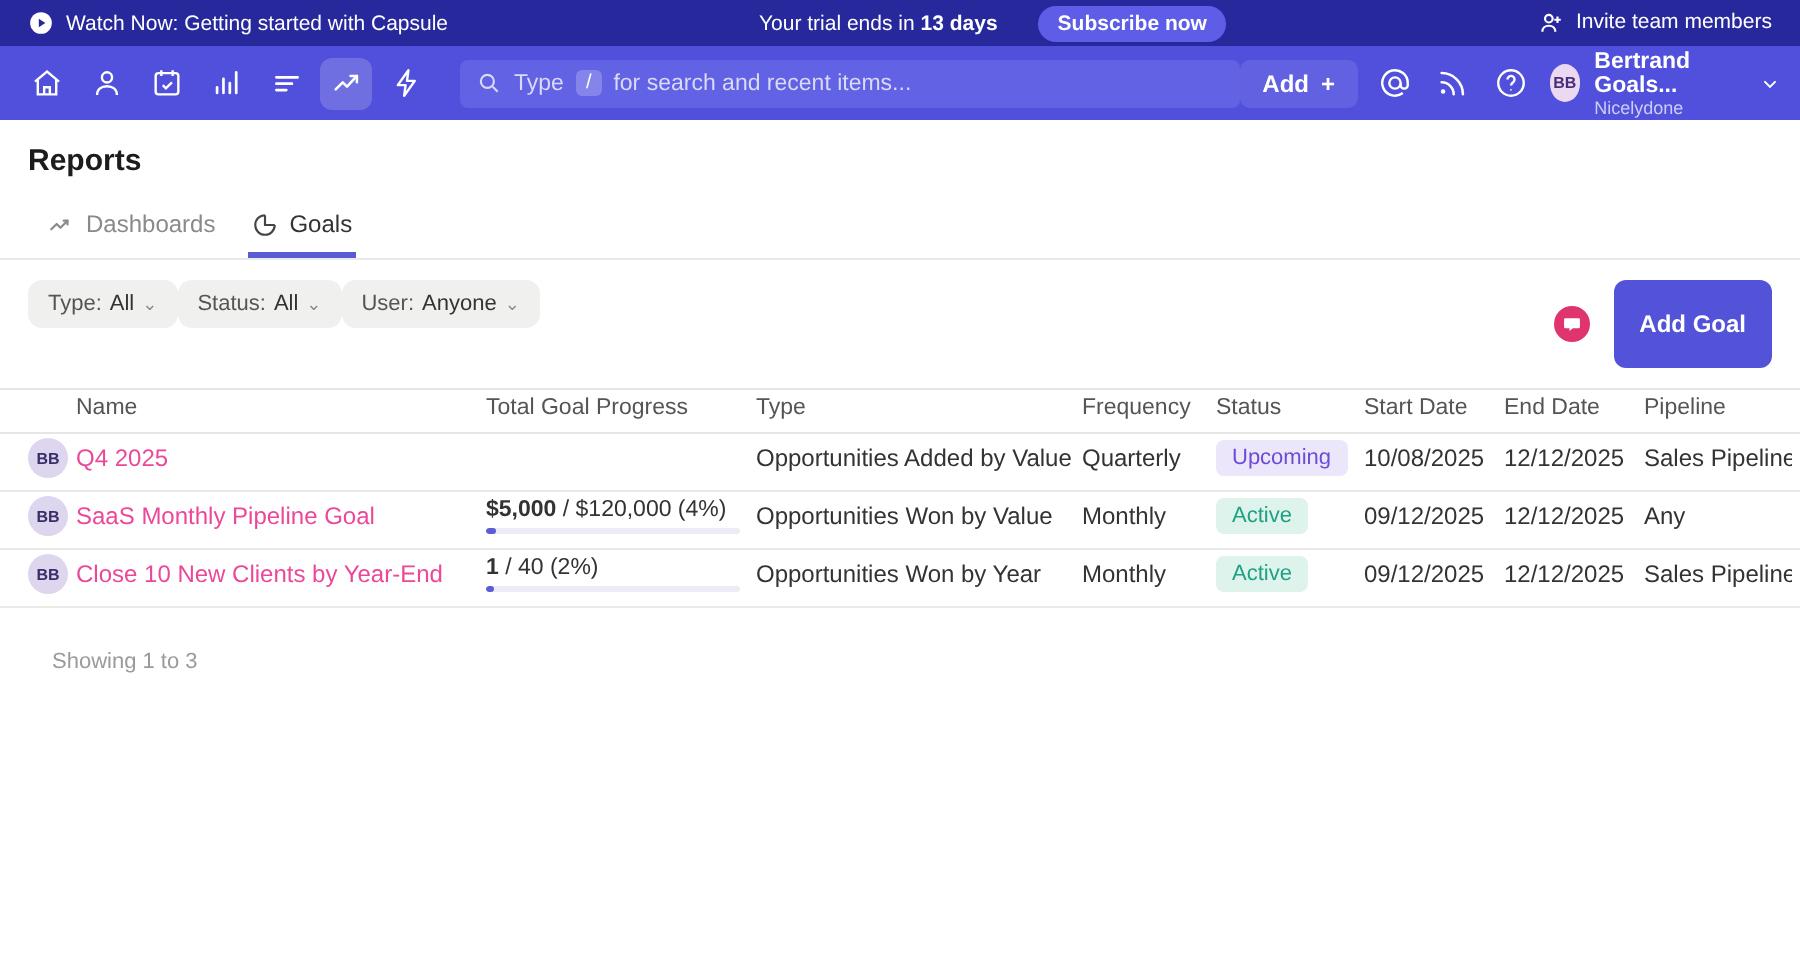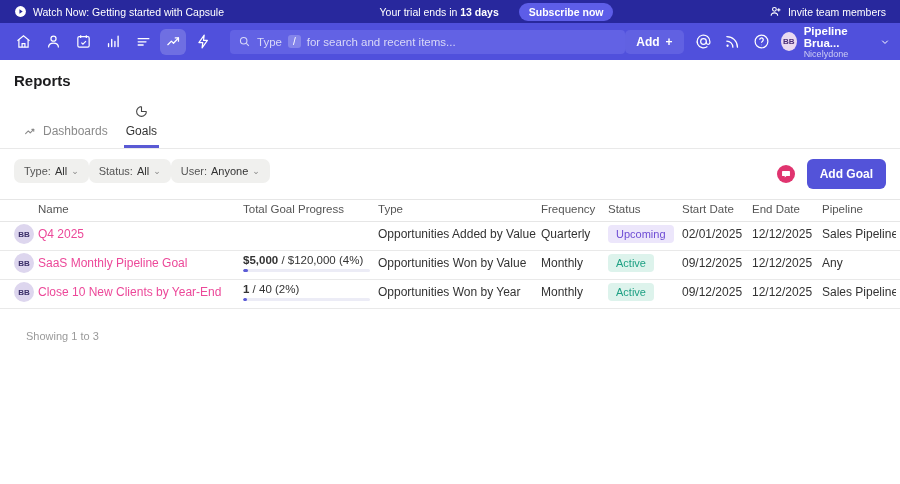--- a/index.html
+++ b/index.html
@@ -5,21 +5,21 @@
   * { margin:0; padding:0; box-sizing:border-box; }
   html,body { width:900px; height:484px; overflow:hidden; background:#fff;
     font-family:"Liberation Sans", sans-serif; }
   svg { display:block; }
 
   
   .topbar { height:23px; background:#28289d; color:#fff; display:flex; align-items:center;
     padding:0 14px; font-size:10.5px; }
   .topbar .left { display:flex; align-items:center; gap:6px; }
   .topbar .mid { margin-left:auto; display:flex; align-items:center; gap:20px; }
-  .topbar .right { margin-left:auto; display:flex; align-items:center; gap:6px; }
+  .topbar .right { margin-left:auto; display:flex; gap:6px; }
   .subscribe-pill { background:#5d5de8; color:#fff; border:none; border-radius:10px;
     padding:3px 10px; font-size:10.5px; font-weight:bold; cursor:pointer; }
   .bold { font-weight:bold; }
 
   
   .navbar { height:37px; background:#5050dc; display:flex; align-items:center; padding:0 10px; }
   .nav-icons { display:flex; align-items:center; gap:4px; }
   .nav-icon { width:26px; height:26px; display:flex; align-items:center; justify-content:center;
     border-radius:6px; cursor:pointer; }
   .nav-icon.active { background:rgba(255,255,255,.18); }
@@ -37,32 +37,32 @@
   .avatar-sm { width:19px; height:19px; border-radius:50%; background:#ead9f0; color:#4a2d7a;
     font-size:8px; font-weight:bold; display:flex; align-items:center; justify-content:center; }
   .user-name { font-size:11.5px; font-weight:bold; line-height:12px; }
   .user-org { font-size:9px; color:#cdcdf4; line-height:10px; }
 
   
   .page-title { font-size:15px; font-weight:bold; color:#1c1c1e; padding:12px 14px 0; }
   .tabs-row { display:flex; gap:14px; padding:0 22px; margin-top:10px; border-bottom:1px solid #e9e9e9;align-items:flex-end; }
   .tab { display:flex; align-items:center; gap:6px; font-size:12px; color:#8a8a8a;
     padding:6px 2px 7px; border-bottom:3px solid transparent; cursor:pointer; }
-  .tab.active { color:#333; border-bottom-color:#5a5ad4;flex-direction:column; }
+  .tab.active { color:#333; border-bottom-color:#5a5ad4; }
 
   
   .filter-row { display:flex; align-items:flex-start; padding:10px 14px; gap:0; }
   .filter-pill { background:#f0f0ee; border:none; border-radius:7px; padding:6px 10px; font-size:11px;
     color:#555; display:flex; align-items:center; gap:4px; cursor:pointer; }
   .filter-pill b { font-weight:normal; color:#333; }
   .chev { font-size:9px; color:#888; line-height:6px; }
   .filter-right { margin-left:auto; display:flex; align-items:center; gap:12px; }
   .chat-fab { width:18px; height:18px; border-radius:50%; background:#e0346f; display:flex;
     align-items:center; justify-content:center; cursor:pointer; border:none; }
-  .add-goal-btn { background:#5353d9; color:#fff; border:none; border-radius:6px; padding:8px 13px;
+  .add-goal-btn { background:#5353d9; color:#fff; border:none; border-radius:6px; padding:15px 13px;
     font-size:12px; font-weight:bold; cursor:pointer; }
 
   
   .grid { display:grid; grid-template-columns:24px 205px 135px 163px 67px 74px 70px 70px 1fr;
     align-items:center; padding:0 4px 4px 14px; }
   .thead { border-top:1px solid #e6e6e6; border-bottom:1px solid #e6e6e6; height:23px;
     font-size:11.5px; color:#555; }
   .trow { height:29px; border-bottom:1px solid #e9e9e9; font-size:12px; color:#333; }
   .cell { white-space:nowrap; overflow:hidden; }
   .goal-link { color:#ec4899; text-decoration:none; cursor:pointer; }
@@ -185,21 +185,21 @@
     <span class="round-ic">
       <svg width="17" height="17" viewBox="0 0 24 24" fill="none" stroke="#fff" stroke-width="1.7">
           <circle cx="12" cy="12" r="9"></circle>
           <path d="M9.5 9.5a2.5 2.5 0 114 2c-.9.7-1.5 1.2-1.5 2.3"></path>
           <circle cx="12" cy="16.8" r="0.6" fill="#fff" stroke="none"></circle>
         </svg>
     </span>
     <div class="user-chip">
       <span class="avatar-sm">BB</span>
       <span>
-        <div class="user-name">Pipeline Brua...</div>
+        <div class="user-name">Bertrand Goals...</div>
         <div class="user-org">Nicelydone</div>
       </span>
       <span>
         <svg width="10" height="10" viewBox="0 0 24 24" fill="none" stroke="#fff" stroke-width="2.4" stroke-linecap="round">
             <path d="M6 9.5l6 6 6-6"></path>
           </svg>
       </span>
     </div>
   </div>
 </div>
@@ -273,21 +273,21 @@
     <div class="cell"><a class="goal-link">Q4 2025</a></div>
     <div class="cell" style="visibility: hidden;">
       <div class="prog-text"><span class="big"></span><span></span></div>
       <div class="prog-track">
           <div class="prog-fill"></div>
         </div>
     </div>
     <div class="cell">Opportunities Added by Value</div>
     <div class="cell">Quarterly</div>
     <div class="cell"><span class="badge upcoming">Upcoming</span></div>
-    <div class="cell">02/01/2025</div>
+    <div class="cell">10/08/2025</div>
     <div class="cell">12/12/2025</div>
     <div class="cell">Sales Pipeline</div>
   </div>
 
   <div class="grid trow">
     <div class="cell">
         <span class="avatar-row">BB</span>
       </div>
     <div class="cell"><a class="goal-link">SaaS Monthly Pipeline Goal</a></div>
     <div class="cell">

